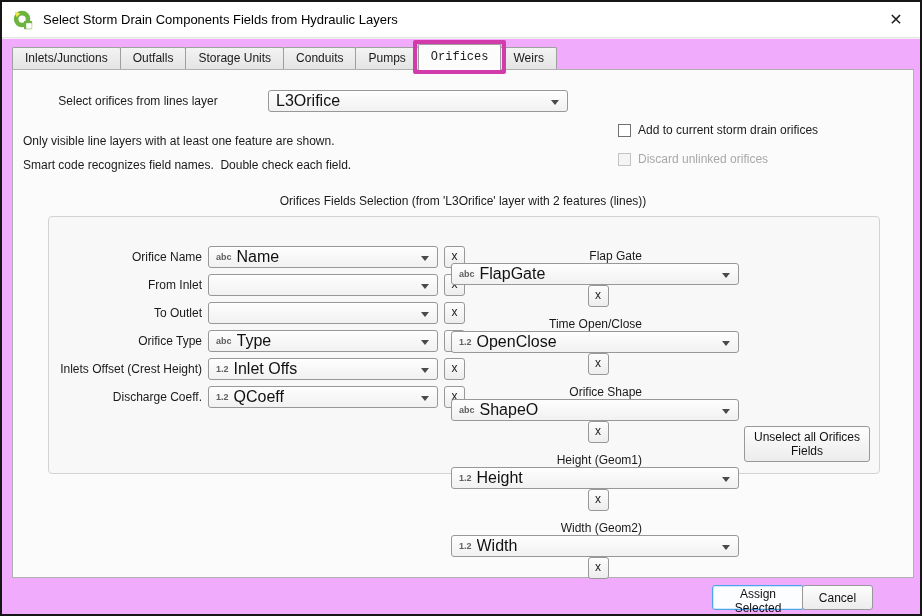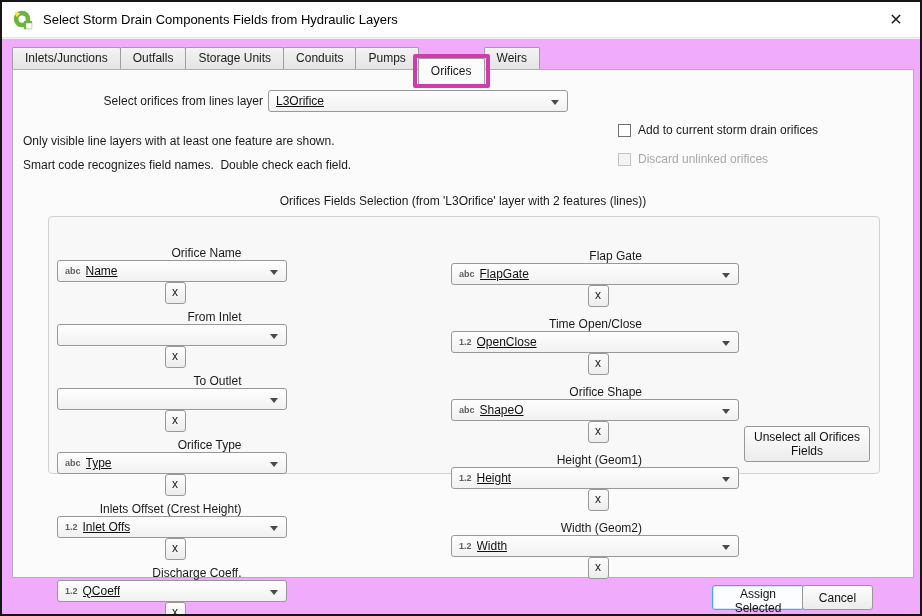--- a/index.html
+++ b/index.html
@@ -32,68 +32,69 @@
     z-index:4; height:23px;
   }
   .tab {
     position:relative; height:22px; line-height:21px; padding:0 12px;
     font-size:12px; color:#1a1a1a; text-align:center;
     background:linear-gradient(#f3f3f3,#e4e4e4);
     border:1px solid #9f9f9f; border-bottom:none; margin-right:-1px;
     border-top-left-radius:2px; border-top-right-radius:2px;
   }
   .tab.active {
-    height:26px; line-height:24px; background:#fcfcfc; position:relative; top:15px;
+    height:26px; line-height:24px; background:#fcfcfc; position:relative; top:1px;
     z-index:5;
+    font-family:Liberation Mono, monospace;
   }
   .annotation-box {
     position:absolute; left:-6px; right:-6px; top:-5px; bottom:-4px;
     border:4px solid #d13baa; border-radius:2px; pointer-events:none; z-index:6;
   }
 
   
   .pane {
     position:absolute; left:10px; top:30px; width:902px; height:509px;
     background:#fbfbfb; border:1px solid #b0b0b0; z-index:2;
   }
   .layer-row { position:absolute; left:0; top:20px; height:22px; display:flex; }
-  .layer-label { width:250px; text-align:right; font-size:12px; line-height:22px; color:#1a1a1a; }
+  .layer-label { width:250px; text-align:center; font-size:12px; line-height:22px; color:#1a1a1a; }
   .combo {
     position:relative; height:22px; display:flex; align-items:center;
     background:linear-gradient(#fefefe,#f1f1f1);
     border:1px solid #989898; border-radius:3px; padding:0 20px 0 7px;
   }
   .layer-combo { width:300px; margin-left:5px; }
   .combo-arrow {
     position:absolute; right:8px; top:9px; width:0; height:0;
     border-left:4px solid transparent; border-right:4px solid transparent;
     border-top:5px solid #4a4a4a;
   }
   .type-badge { font-size:9px; font-weight:bold; color:#5f5f5f; margin-right:5px; flex:0 0 auto; }
-  .combo-value { font-size:12px; color:#111; white-space:nowrap; overflow:hidden;text-decoration:underline; }
+  .combo-value { font-size:16px; color:#111; white-space:nowrap; overflow:hidden; }
 
   .checkbox { position:absolute; display:flex; align-items:center; left:605px;margin-top:36px; }
   .cb-box { width:13px; height:13px; background:#fff; border:1px solid #707070; margin-right:7px; flex:0 0 auto; }
   .cb-label { font-size:12px; color:#1a1a1a; }
   .checkbox.disabled .cb-box { border-color:#c3c3c3; background:#f4f4f4; }
   .checkbox.disabled .cb-label { color:#a8a8a8; }
 
   .note { position:absolute; left:10px; font-size:12px; color:#1a1a1a; white-space:pre-wrap; }
 
   .group-title { position:absolute; left:0; width:100%; top:124px; text-align:center; font-size:12px; color:#1a1a1a; }
   .groupbox {
     position:absolute; left:35px; top:146px; width:832px; height:258px;
     background:#f8f8f8; border:1px solid #d2d2d2; border-radius:4px;
   }
 
   .field-col { position:absolute; }
   .col-left  { left:8px;  top:29px; }
   .col-right { left:402px; top:32px; }
   .field-row { display:flex; align-items:center; }
-  .col-left  .field-row { margin-bottom:6px;flex-direction:column; }
+  .col-left  .field-row { margin-bottom:6px; }
   .col-right .field-row { margin-bottom:10px;flex-direction:column; }
   .field-label { text-align:right; font-size:12px; color:#1a1a1a; margin-right:6px; flex:0 0 auto; }
   .col-left  .field-label { width:145px; }
   .col-right .field-label { width:100px; }
   .col-left  .field-combo { width:230px; }
   .col-right .field-combo { width:288px; }
   .xbtn {
     width:21px; height:22px; margin-left:6px; flex:0 0 auto;
     font-family:"Liberation Sans", sans-serif; font-size:12px; color:#222;
     background:linear-gradient(#fdfdfd,#ededed);

